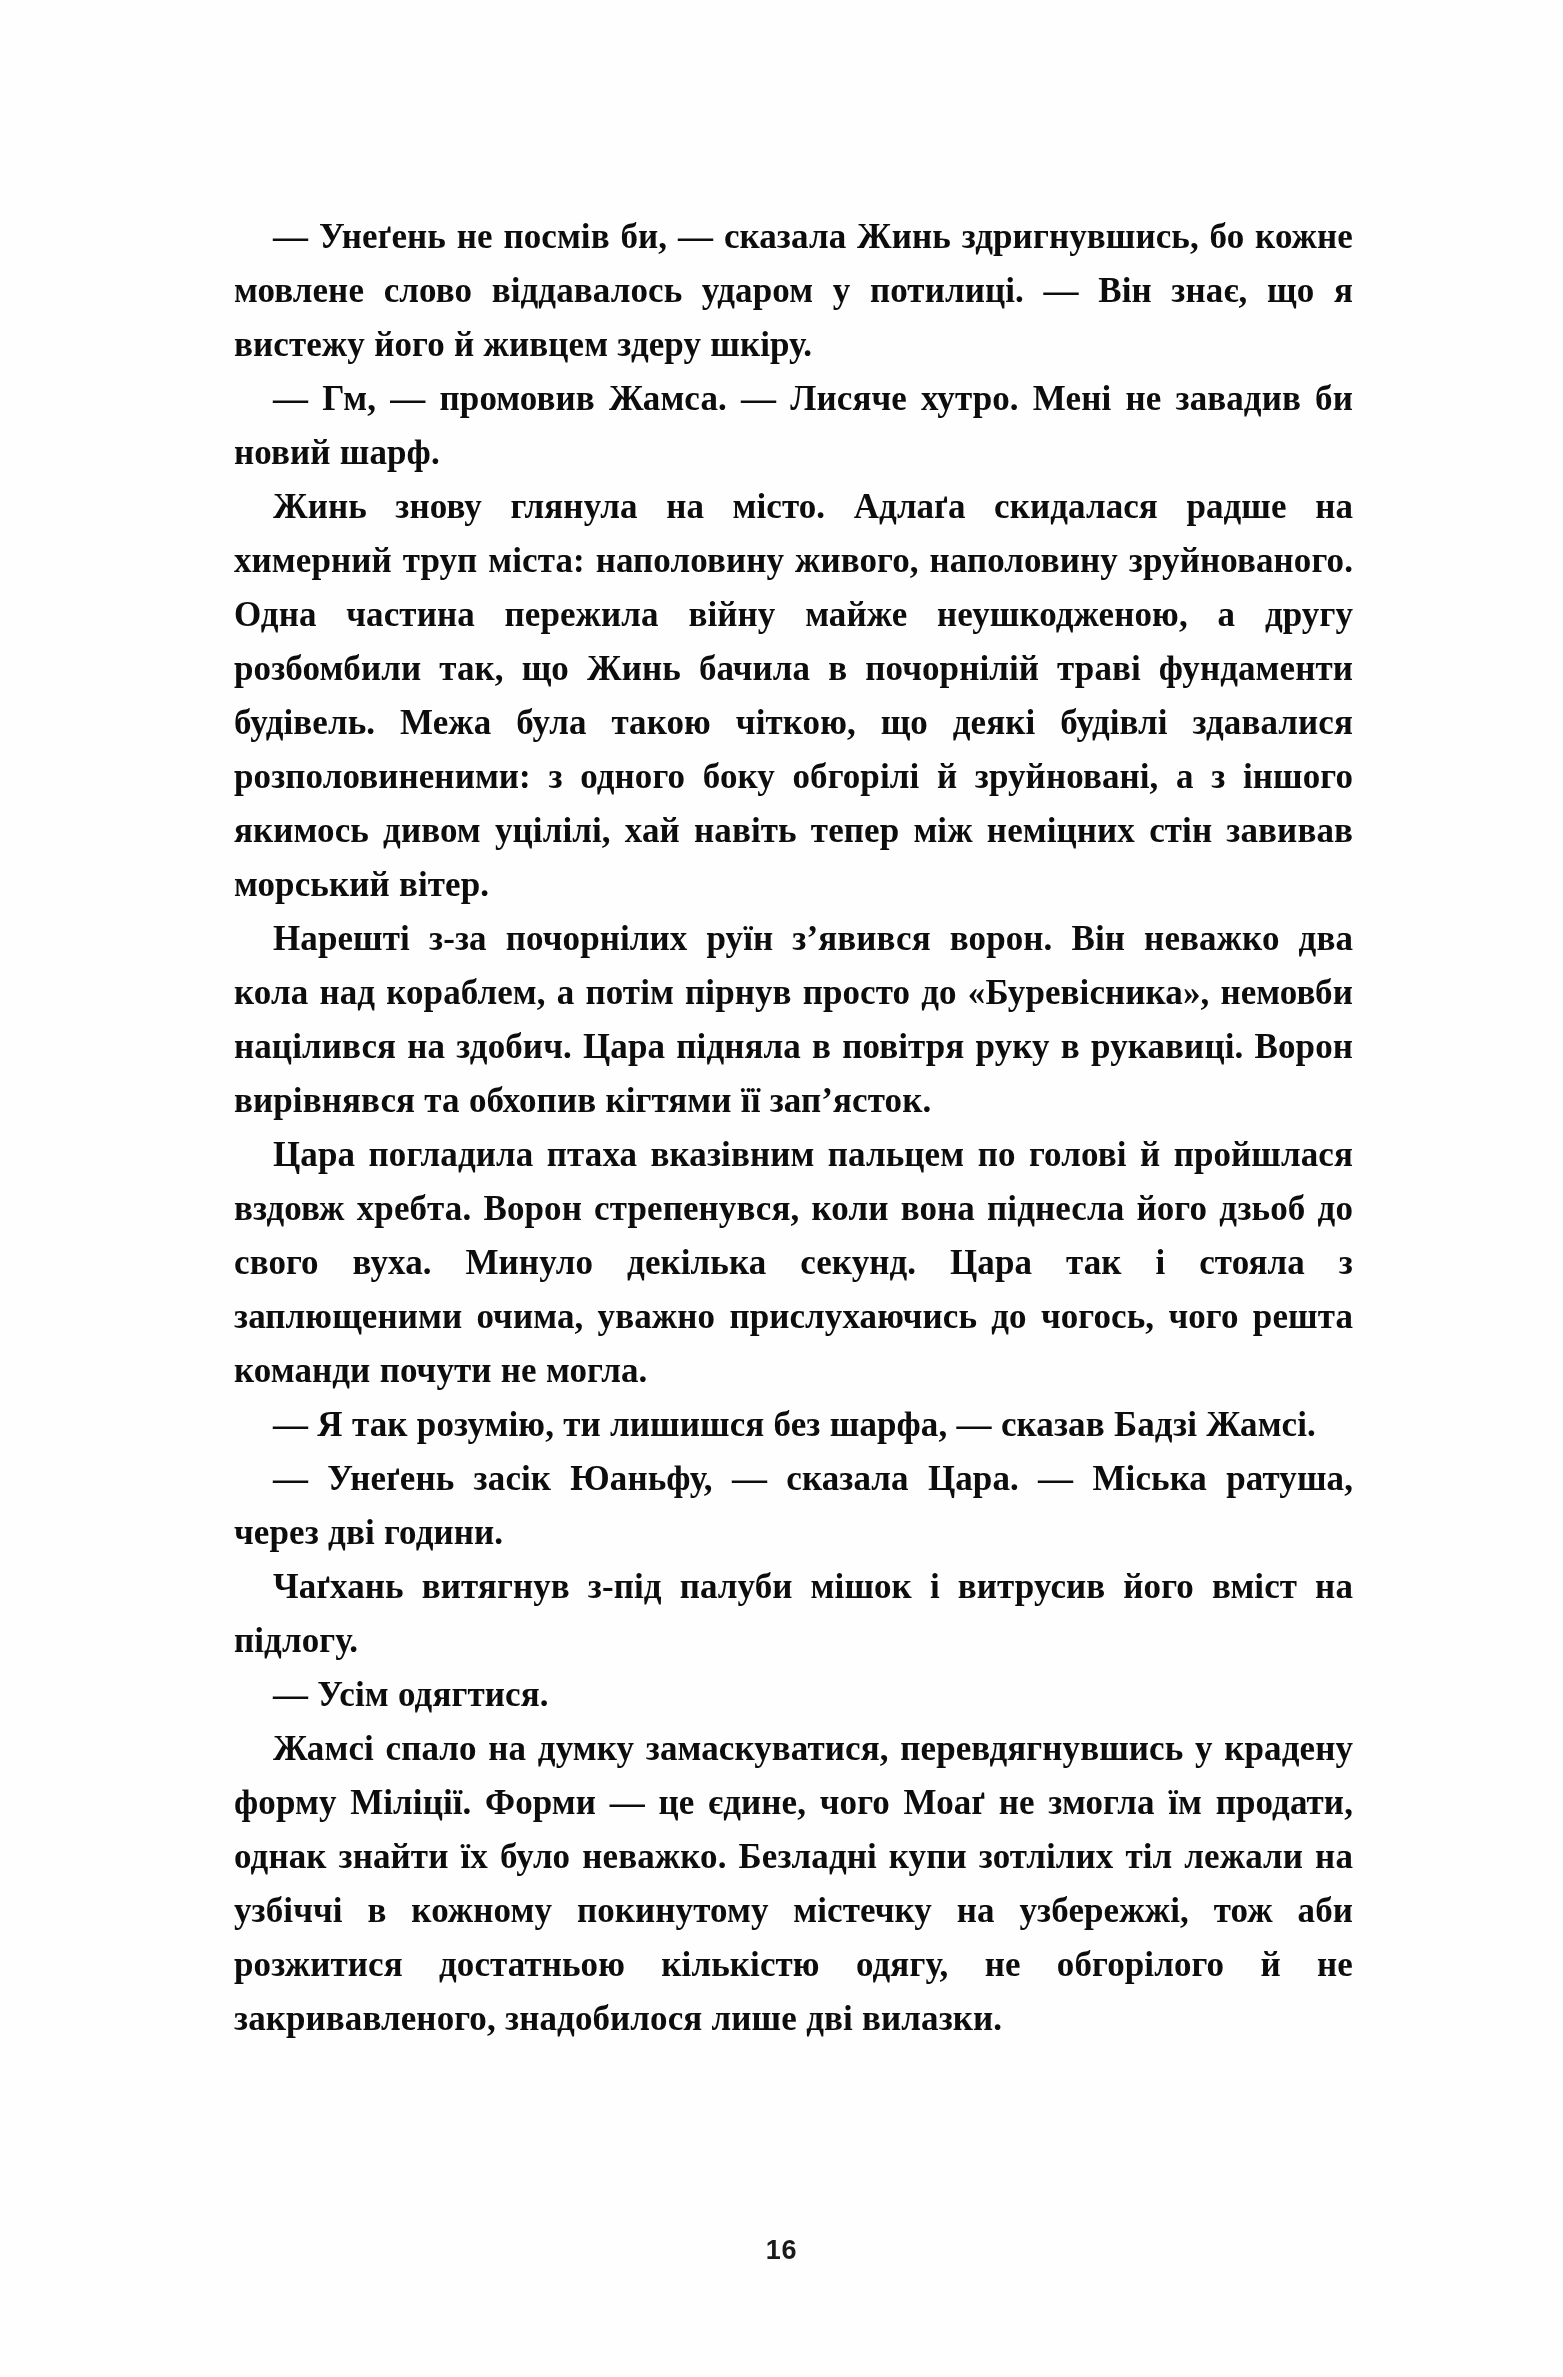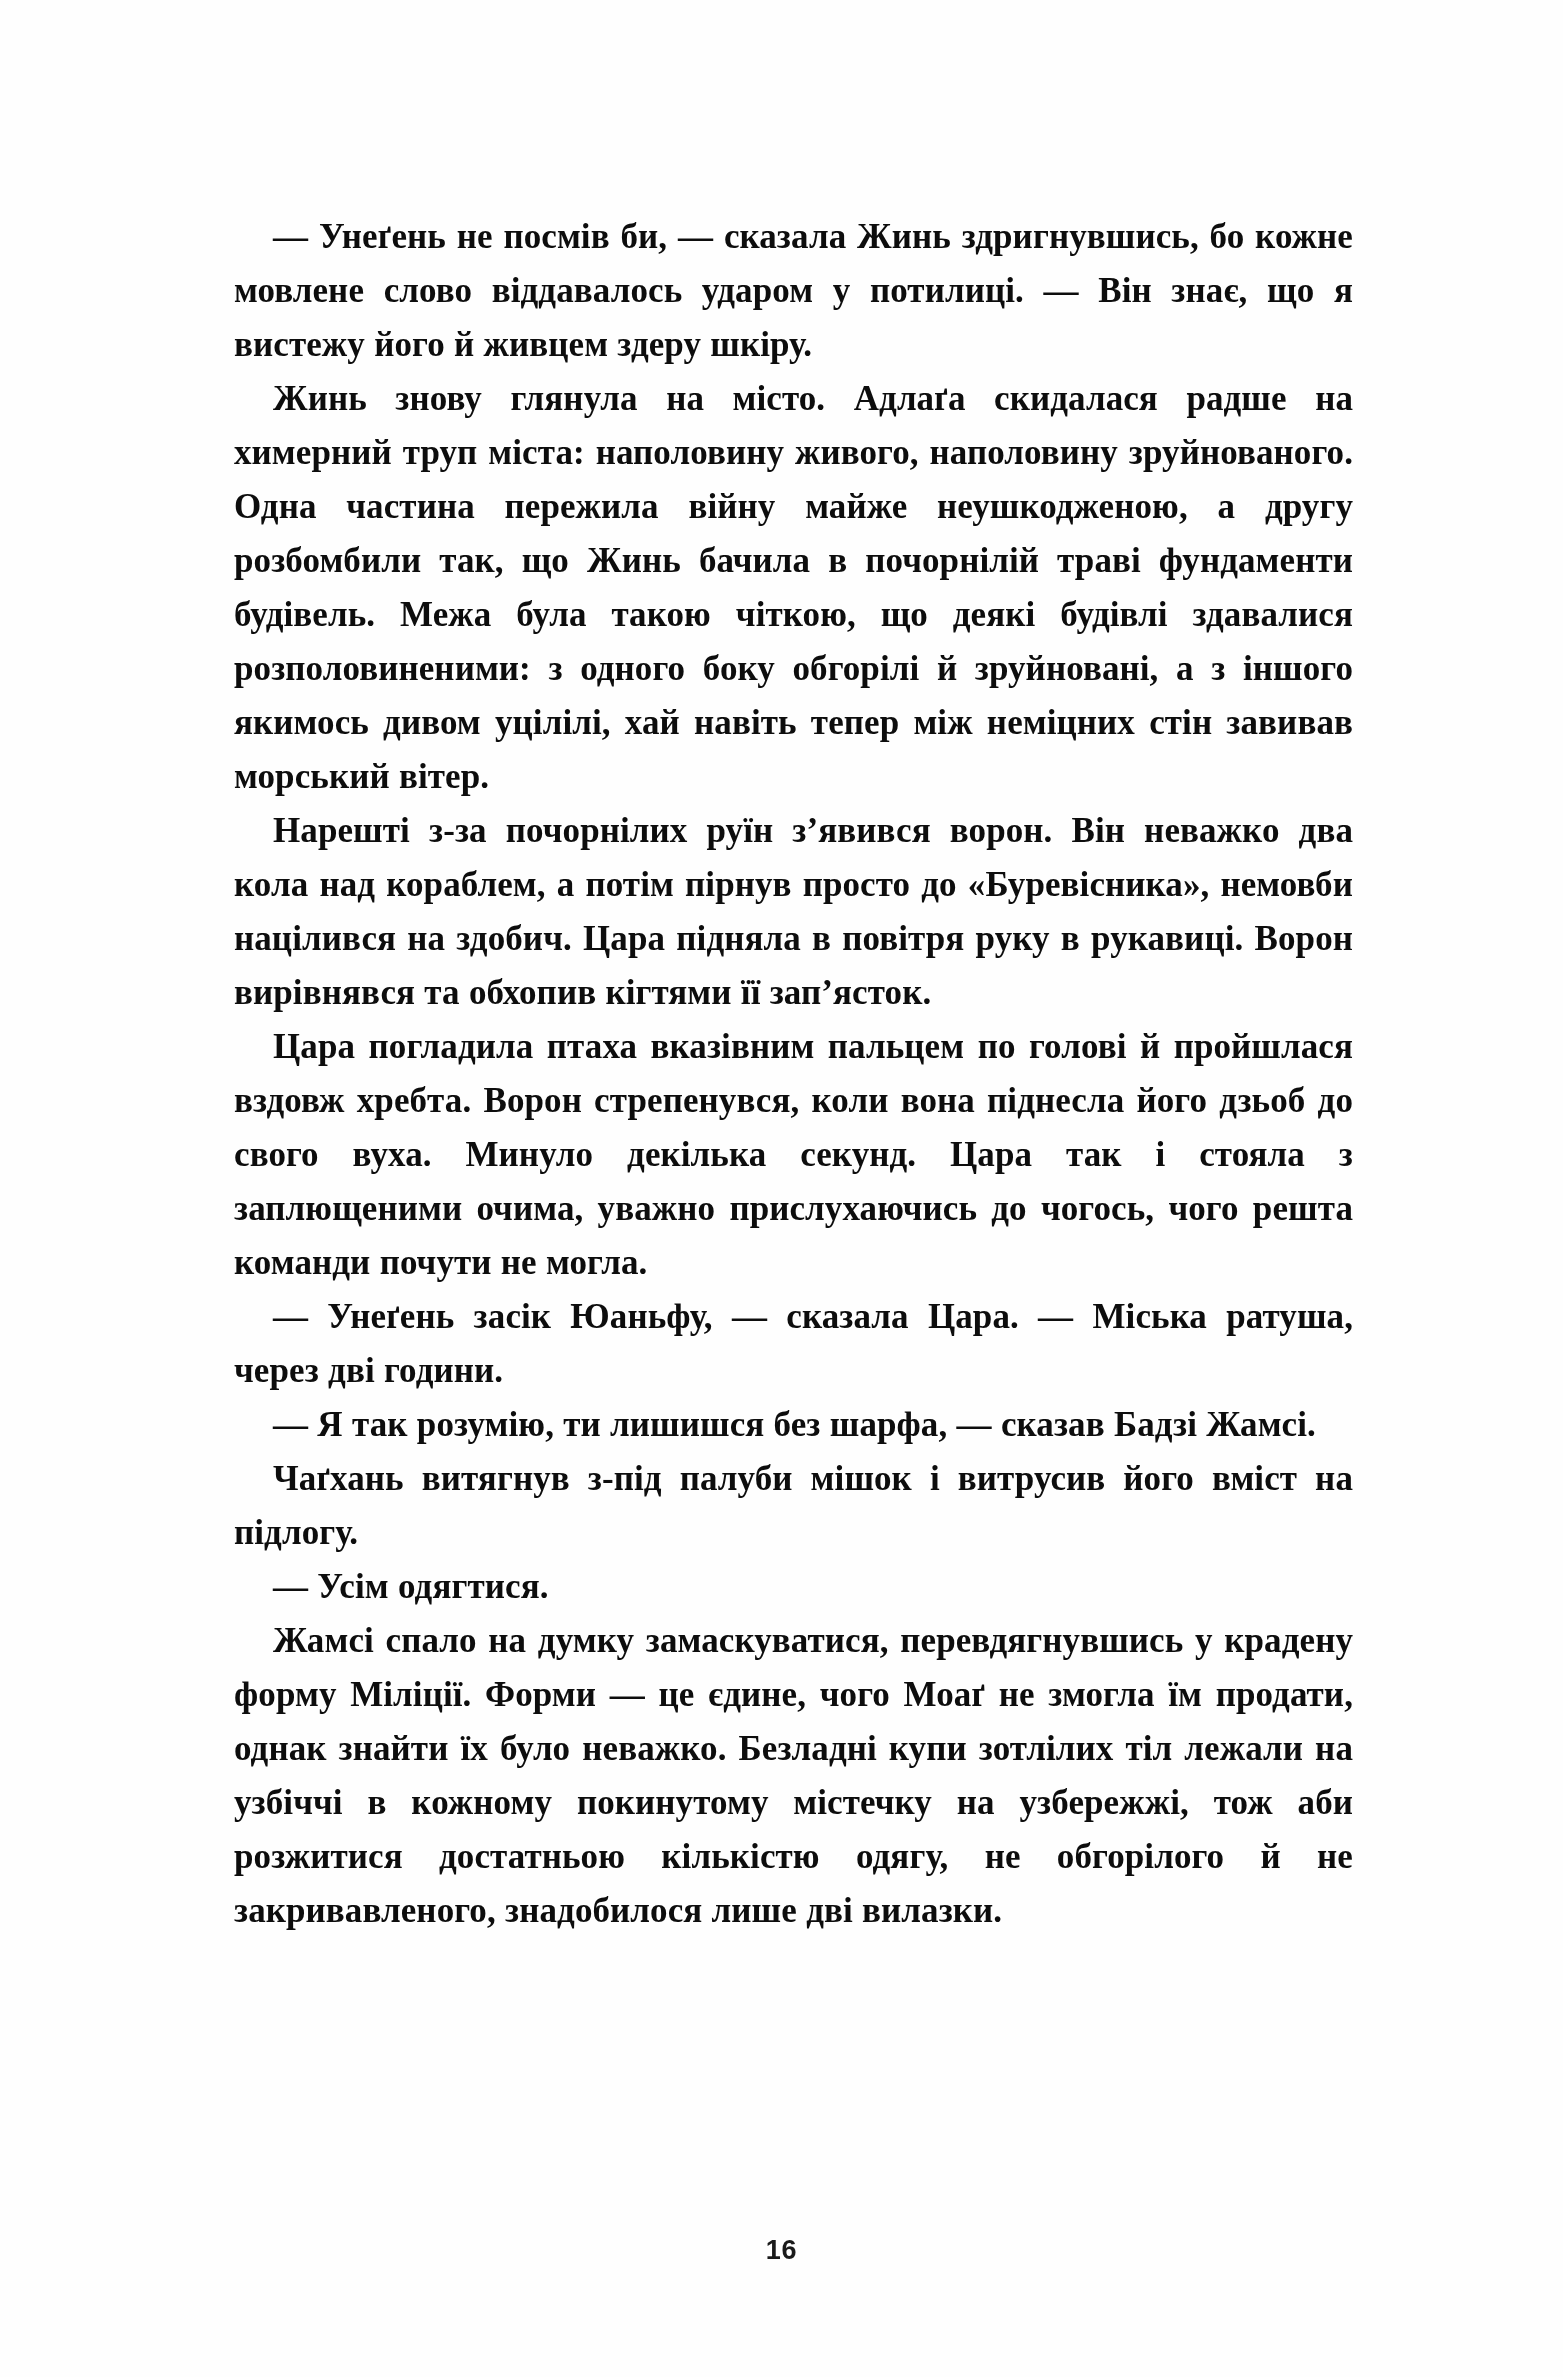--- a/index.html
+++ b/index.html
@@ -57,25 +57,26 @@
     color: #1a1a1a;
   }
 </style>
 </head>
 <body>
 
 <div class="page">
 
   <div class="text-block">
     <p class="para">— Унеґень не посмів би, — сказала Жинь здригнувшись, бо кожне мовлене слово віддавалось ударом у потилиці. — Він знає, що я вистежу його й живцем здеру шкіру.</p>
+    <p class="para">— Гм, — промовив Жамса. — Лисяче хутро. Мені не завадив би новий шарф.</p>
     <p class="para">Жинь знову глянула на місто. Адлаґа скидалася радше на химерний труп міста: наполовину живого, наполовину зруйнованого. Одна частина пережила війну майже неушкодженою, а другу розбомбили так, що Жинь бачила в почорнілій траві фундаменти будівель. Межа була такою чіткою, що деякі будівлі здавалися розполовиненими: з одного боку обгорілі й зруйновані, а з іншого якимось дивом уцілілі, хай навіть тепер між неміцних стін завивав морський вітер.</p>
     <p class="para">Нарешті з-за почорнілих руїн з’явився ворон. Він неважко два кола над кораблем, а потім пірнув просто до «Буревісника», немовби націлився на здобич. Цара підняла в повітря руку в рукавиці. Ворон вирівнявся та обхопив кігтями її зап’ясток.</p>
     <p class="para">Цара погладила птаха вказівним пальцем по голові й пройшлася вздовж хребта. Ворон стрепенувся, коли вона піднесла його дзьоб до свого вуха. Минуло декілька секунд. Цара так і стояла з заплющеними очима, уважно прислухаючись до чогось, чого решта команди почути не могла.</p>
+    <p class="para">— Я так розумію, ти лишишся без шарфа, — сказав Бадзі Жамсі.</p>
     <p class="para">— Унеґень засік Юаньфу, — сказала Цара. — Міська ратуша, через дві години.</p>
-    <p class="para">— Я так розумію, ти лишишся без шарфа, — сказав Бадзі Жамсі.</p>
     <p class="para">Чаґхань витягнув з-під палуби мішок і витрусив його вміст на підлогу.</p>
     <p class="para">— Усім одягтися.</p>
     <p class="para">Жамсі спало на думку замаскуватися, перевдягнувшись у крадену форму Міліції. Форми — це єдине, чого Моаґ не змогла їм продати, однак знайти їх було неважко. Безладні купи зотлілих тіл лежали на узбіччі в кожному покинутому містечку на узбережжі, тож аби розжитися достатньою кількістю одягу, не обгорілого й не закривавленого, знадобилося лише дві вилазки.</p>
   </div>
 
   <div class="page-number">16</div>
 
 </div>
 
 

